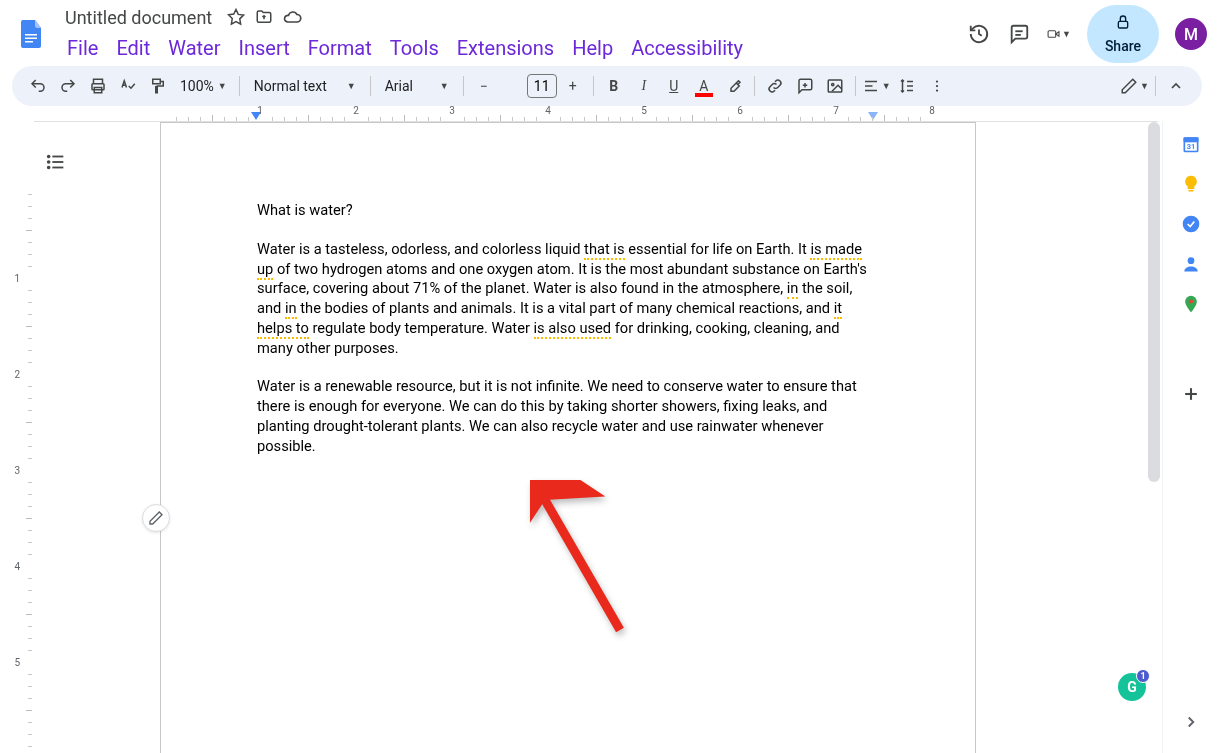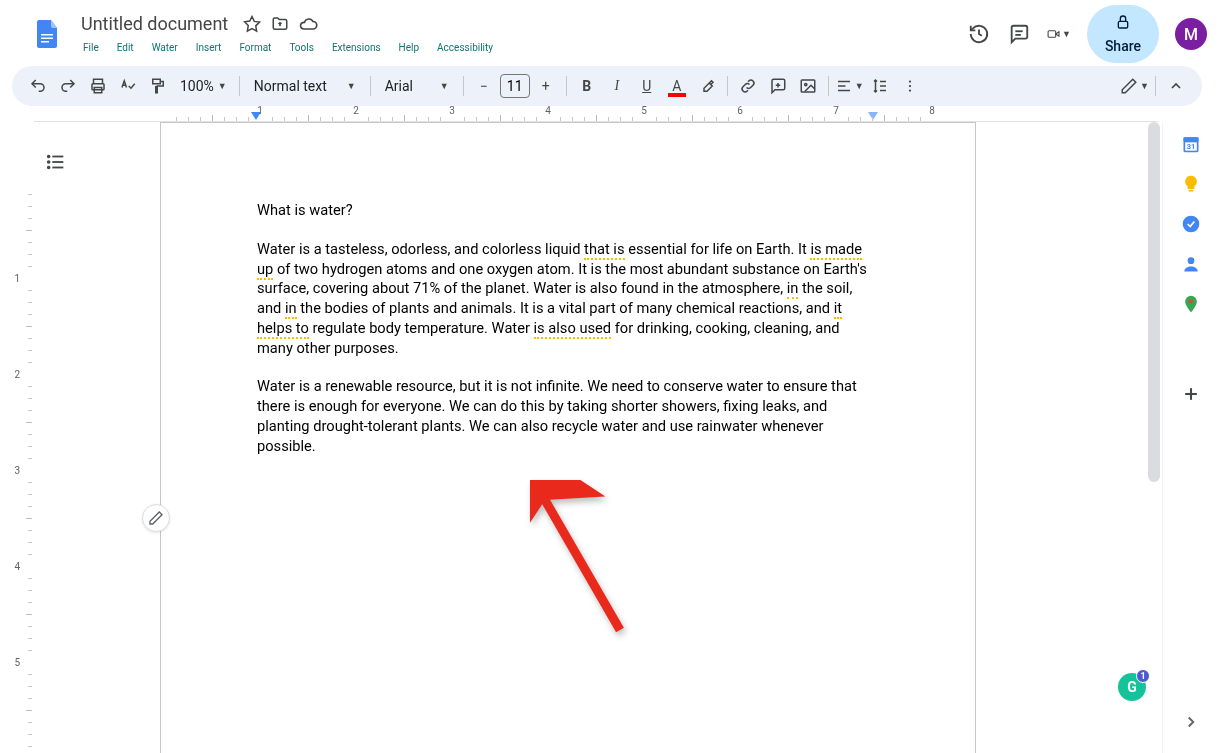--- a/index.html
+++ b/index.html
@@ -1,42 +1,42 @@
 <!DOCTYPE html>
 <html><head>
 <meta charset="utf-8">
 <style>
 * { margin: 0; padding: 0; box-sizing: border-box; font-family: "Google Sans", Roboto, Arial, sans-serif; }
 body { background: #fff; overflow: hidden; height: 753px; width: 1218px; position: relative; }
 
 .header { display: flex; flex-direction: column; padding: 6px 0 0 0; }
-.header-top { display: flex; align-items: center; padding: 0 11px; height: 56px; margin-left: 16px; }
+.header-top { display: flex; align-items: center; padding: 0 11px; height: 56px; }
 .logo { width: 40px; height: 40px; display: flex; align-items: center; justify-content: center; margin-right: 8px; }
 .logo svg { width: 32px; height: 32px; }
 .title-area { display: flex; flex-direction: column; flex: 1; }
 .title-row { display: flex; align-items: center; gap: 8px; }
 .doc-title { font-size: 18px; color: #444746; padding: 2px 6px; border-radius: 4px; }
 .title-icon { color: #444746; width: 20px; height: 20px; display:flex; align-items:center; justify-content:center; cursor:pointer; }
 .menu-bar { display: flex; gap: 2px; margin-top: 2px; }
-.menu-item { font-size: 10px; color: #0f766e; padding: 4px 8px; border-radius: 4px; cursor: pointer; }
+.menu-item { font-size: 20px; color: #6d28d9; padding: 4px 8px; border-radius: 4px; cursor: pointer; }
 .header-right { display: flex; align-items: center; gap: 16px; margin-left: auto; }
 .hr-icon { color: #444746; width: 24px; height: 24px; display:flex; align-items:center; justify-content:center; cursor:pointer; }
 .meet-btn { display:flex; align-items:center; gap:2px; }
 .share-btn { display: flex; align-items: center; gap: 8px; background: #c2e7ff; padding: 9px 18px; border-radius: 40px; font-size: 14px; color: #001d35; cursor: pointer; font-weight:500;flex-direction:column; }
 .avatar { width: 32px; height: 32px; border-radius: 50%; background: #7b1fa2; color: #fff; display: flex; align-items: center; justify-content: center; font-size: 16px; font-weight:500; }
 
 .toolbar-wrap { padding: 0 16px 0 12px; margin-top: 4px; }
 .toolbar { background: #edf2fa; border-radius: 24px; height: 40px; display: flex; align-items: center; padding: 0 12px; gap: 2px; }
 .tb-btn { min-width: 28px; height: 28px; border-radius: 4px; display: flex; align-items: center; justify-content: center; color: #444746; cursor: pointer; font-size: 14px; }
 .tb-sep { width: 1px; height: 20px; background: #c7c7c7; margin: 0 4px; }
 .zoom-sel { display: flex; align-items: center; gap: 4px; padding: 0 6px; font-size: 14px; color: #202124; cursor:pointer; }
 .style-sel { display: flex; align-items: center; gap: 20px; padding: 0 8px; font-size: 14px; color: #202124; min-width: 100px; cursor:pointer; }
 .font-sel { display: flex; align-items: center; gap: 4px; padding: 0 8px; font-size: 14px; color: #202124; min-width: 80px; cursor:pointer; }
 .font-size-box { display: flex; align-items: center; gap: 2px; }
-.fs-input { width: 30px; height: 24px; border: 1px solid #747775; border-radius: 4px; text-align: center; font-size: 14px; background: transparent; }
+.fs-input { width: 30px; height: 24px; border: 1px solid #747775; border-radius: 4px; text-align: center; font-size: 14px; background: transparent; margin-left: 27px; }
 .bold { font-weight: bold; }
 .italic { font-style: italic; }
 .underline { text-decoration: underline; }
 .text-color { position: relative; }
 .text-color-bar { position: absolute; bottom: 3px; left: 5px; right: 5px; height: 4px; background: #ff0000; }
 .tb-right { margin-left: auto; display: flex; align-items: center; gap: 2px; }
 
 .workspace { display: flex; height: calc(100% - 108px); position: relative; }
 .ruler-h { height: 16px; background: #fff; border-bottom: 1px solid #e0e0e0; position: relative; margin-left: 34px; margin-right:60px; overflow:hidden; }
 .ruler-inner { position: absolute; left: 130px; right: 0; height: 100%; }

